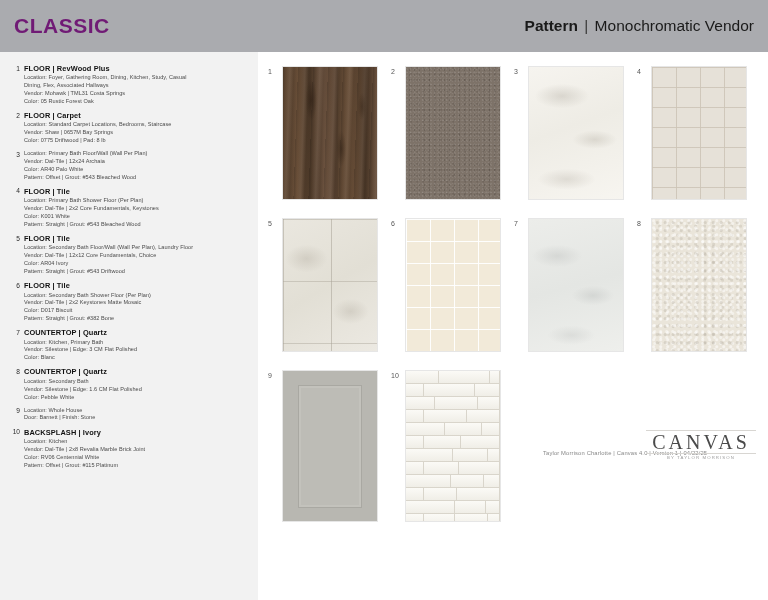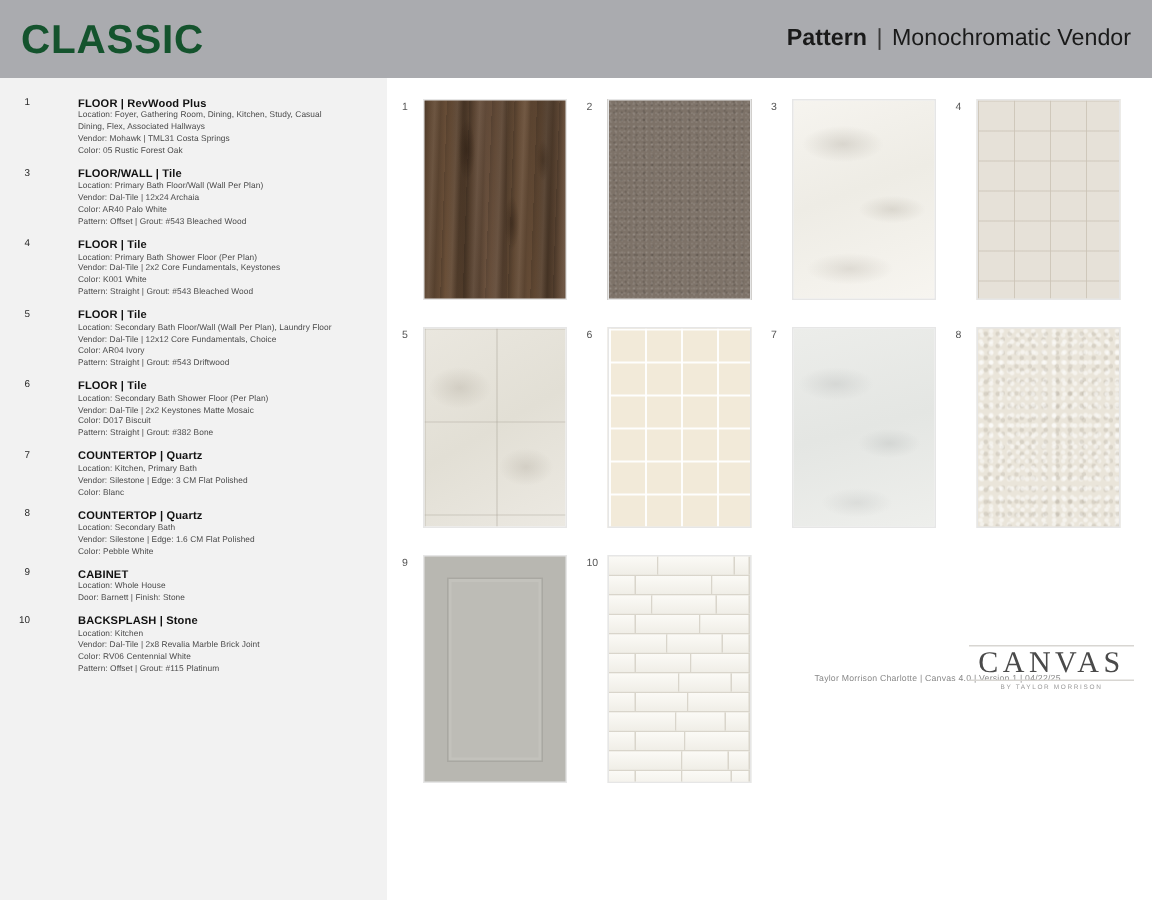--- a/index.html
+++ b/index.html
@@ -14,43 +14,43 @@
   
   .header {
     position: absolute; top: 0; left: 0;
     width: 768px; height: 52px;
     background: #aaabaf;
     display: flex; align-items: center;
     justify-content: space-between;
     padding: 0 14px 0 14px;
   }
   .header-left {
-    font-size: 27px; font-weight: bold;
-    letter-spacing: 0.5px; color: #14532d;
+    font-size: 21px; font-weight: bold;
+    letter-spacing: 0.5px; color: #701a75;
   }
   .header-right {
     font-size: 15.5px; color: #1a1a1a; white-space: nowrap;
   }
   .header-right .bold { font-weight: bold; }
   .header-right .sep { color: #3a3a3a; padding: 0 2px; }
 
   
   .spec-panel {
     position: absolute; top: 52px; left: 0;
     width: 258px; height: 548px;
     background: #f2f2f2;
     padding: 12px 6px 0 6px;
   }
   .spec-item { display: flex; margin-bottom: 5.2px; }
   .spec-num {
     width: 18px; flex: 0 0 18px; text-align: right;
     font-size: 6.6px; color: #2a2a2a; padding-right: 4px;
     padding-top: 0.5px;
   }
-  .spec-body { flex: 1 1 auto; margin-left: 28px; }
+  .spec-body { flex: 1 1 auto; }
   .spec-title {
     font-size: 7.4px; font-weight: bold; color: #111111;
     letter-spacing: 0.1px; margin-bottom: 1.4px;
   }
   .spec-line {
     font-size: 5.55px; color: #4a4a4a;
     line-height: 1.42; letter-spacing: 0.05px;
   }
 
   
@@ -221,23 +221,31 @@
           <div class="spec-num">1</div>
           <div class="spec-body">
             <div class="spec-title">FLOOR | RevWood Plus</div>
             <div class="spec-line">Location: Foyer, Gathering Room, Dining, Kitchen, Study, Casual</div>
             <div class="spec-line">Dining, Flex, Associated Hallways</div>
             <div class="spec-line">Vendor: Mohawk | TML31 Costa Springs</div>
             <div class="spec-line">Color: 05 Rustic Forest Oak</div>
           </div>
         </div>
         <div class="spec-item">
+          <div class="spec-num">2</div>
+          <div class="spec-body">
+            <div class="spec-title">FLOOR | Carpet</div>
+            <div class="spec-line">Location: Standard Carpet Locations, Bedrooms, Staircase</div>
+            <div class="spec-line">Vendor: Shaw | 0657M Bay Springs</div>
+            <div class="spec-line">Color: 0775 Driftwood | Pad: 8 lb</div>
+          </div>
+        </div>
+        <div class="spec-item">
           <div class="spec-num">3</div>
           <div class="spec-body">
-            <div class="spec-title">FLOOR/WALL | Tile</div>
             <div class="spec-line">Location: Primary Bath Floor/Wall (Wall Per Plan)</div>
             <div class="spec-line">Vendor: Dal-Tile | 12x24 Archaia</div>
             <div class="spec-line">Color: AR40 Palo White</div>
             <div class="spec-line">Pattern: Offset | Grout: #543 Bleached Wood</div>
           </div>
         </div>
         <div class="spec-item">
           <div class="spec-num">4</div>
           <div class="spec-body">
             <div class="spec-title">FLOOR | Tile</div>
@@ -281,29 +289,28 @@
           <div class="spec-body">
             <div class="spec-title">COUNTERTOP | Quartz</div>
             <div class="spec-line">Location: Secondary Bath</div>
             <div class="spec-line">Vendor: Silestone | Edge: 1.6 CM Flat Polished</div>
             <div class="spec-line">Color: Pebble White</div>
           </div>
         </div>
         <div class="spec-item">
           <div class="spec-num">9</div>
           <div class="spec-body">
-            <div class="spec-title">CABINET</div>
             <div class="spec-line">Location: Whole House</div>
             <div class="spec-line">Door: Barnett | Finish: Stone</div>
           </div>
         </div>
         <div class="spec-item">
           <div class="spec-num">10</div>
           <div class="spec-body">
-            <div class="spec-title">BACKSPLASH | Stone</div>
+            <div class="spec-title">BACKSPLASH | Ivory</div>
             <div class="spec-line">Location: Kitchen</div>
             <div class="spec-line">Vendor: Dal-Tile | 2x8 Revalia Marble Brick Joint</div>
             <div class="spec-line">Color: RV06 Centennial White</div>
             <div class="spec-line">Pattern: Offset | Grout: #115 Platinum</div>
           </div>
         </div>
       </div>
   </div>
 
   <div class="swatch-area">

